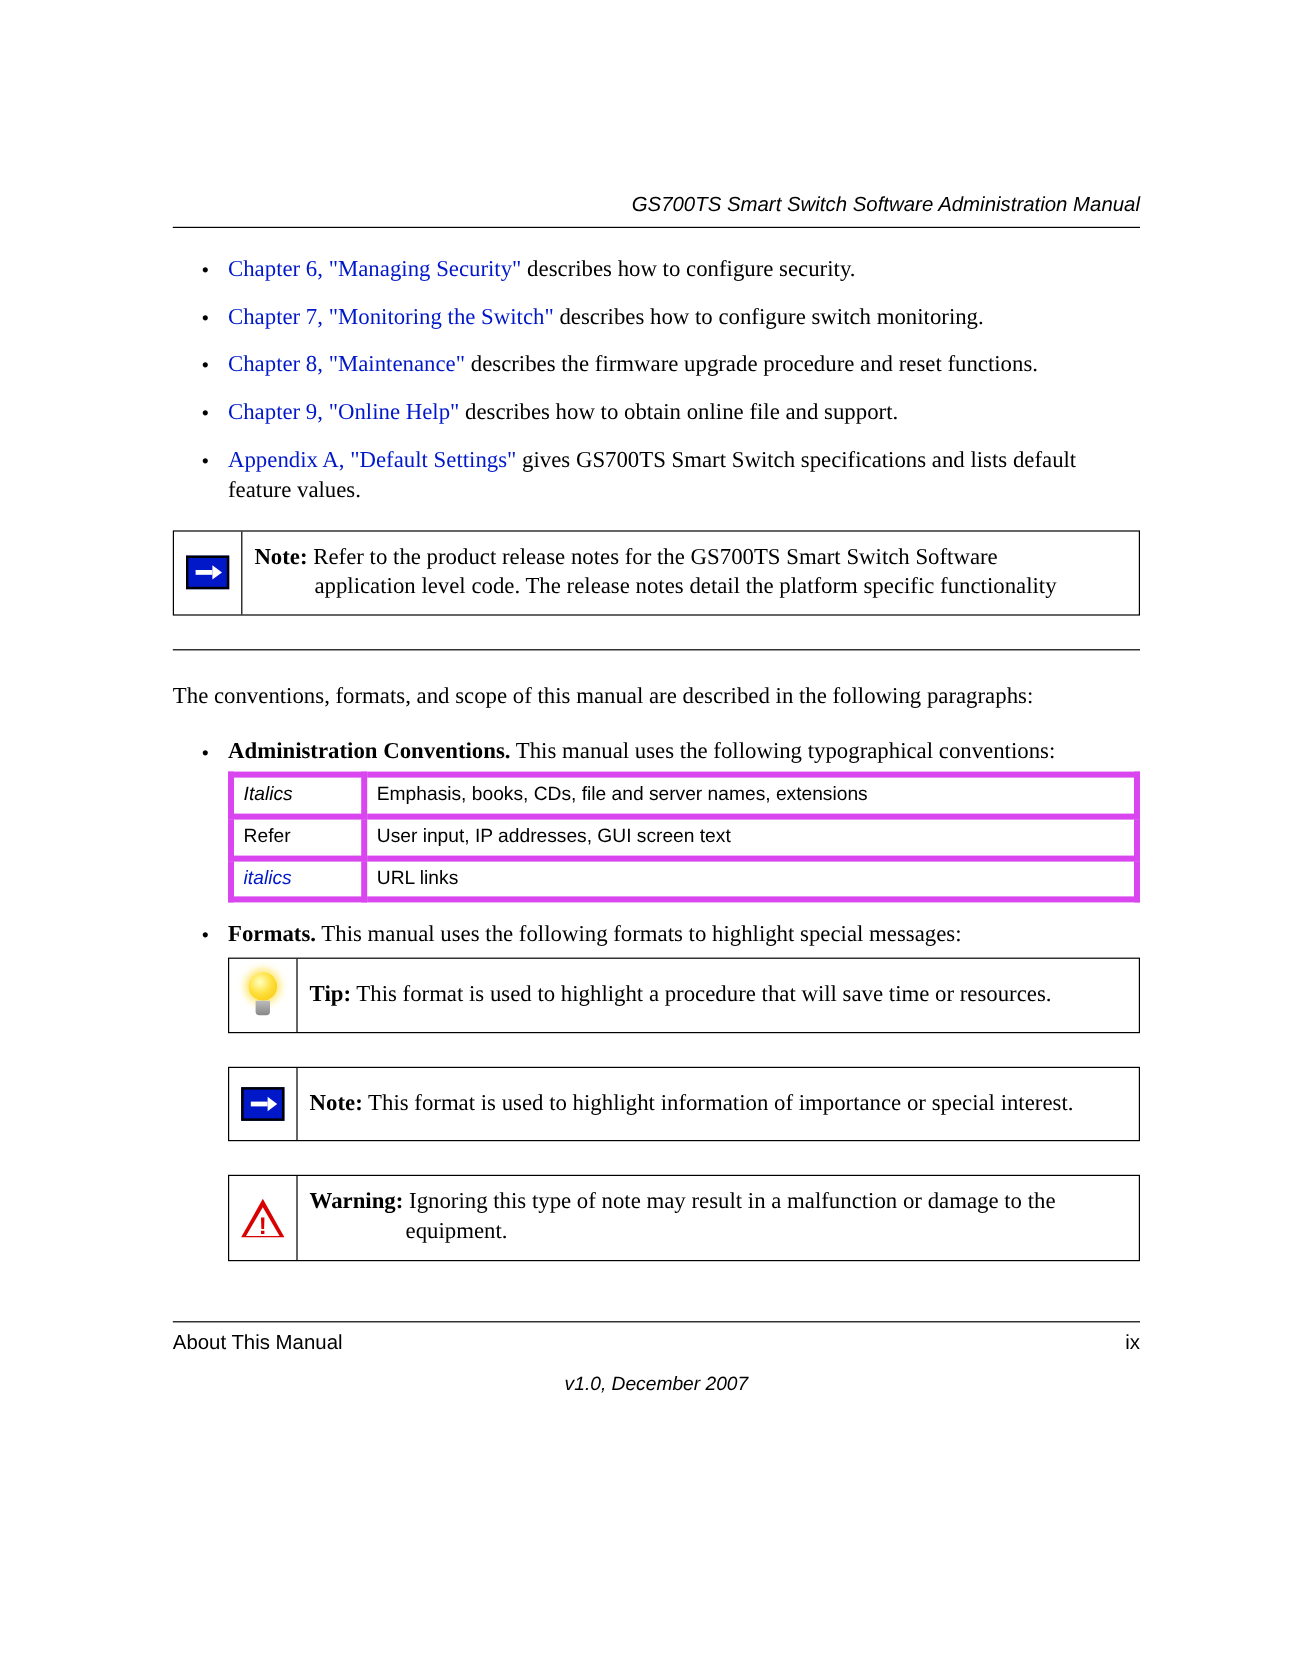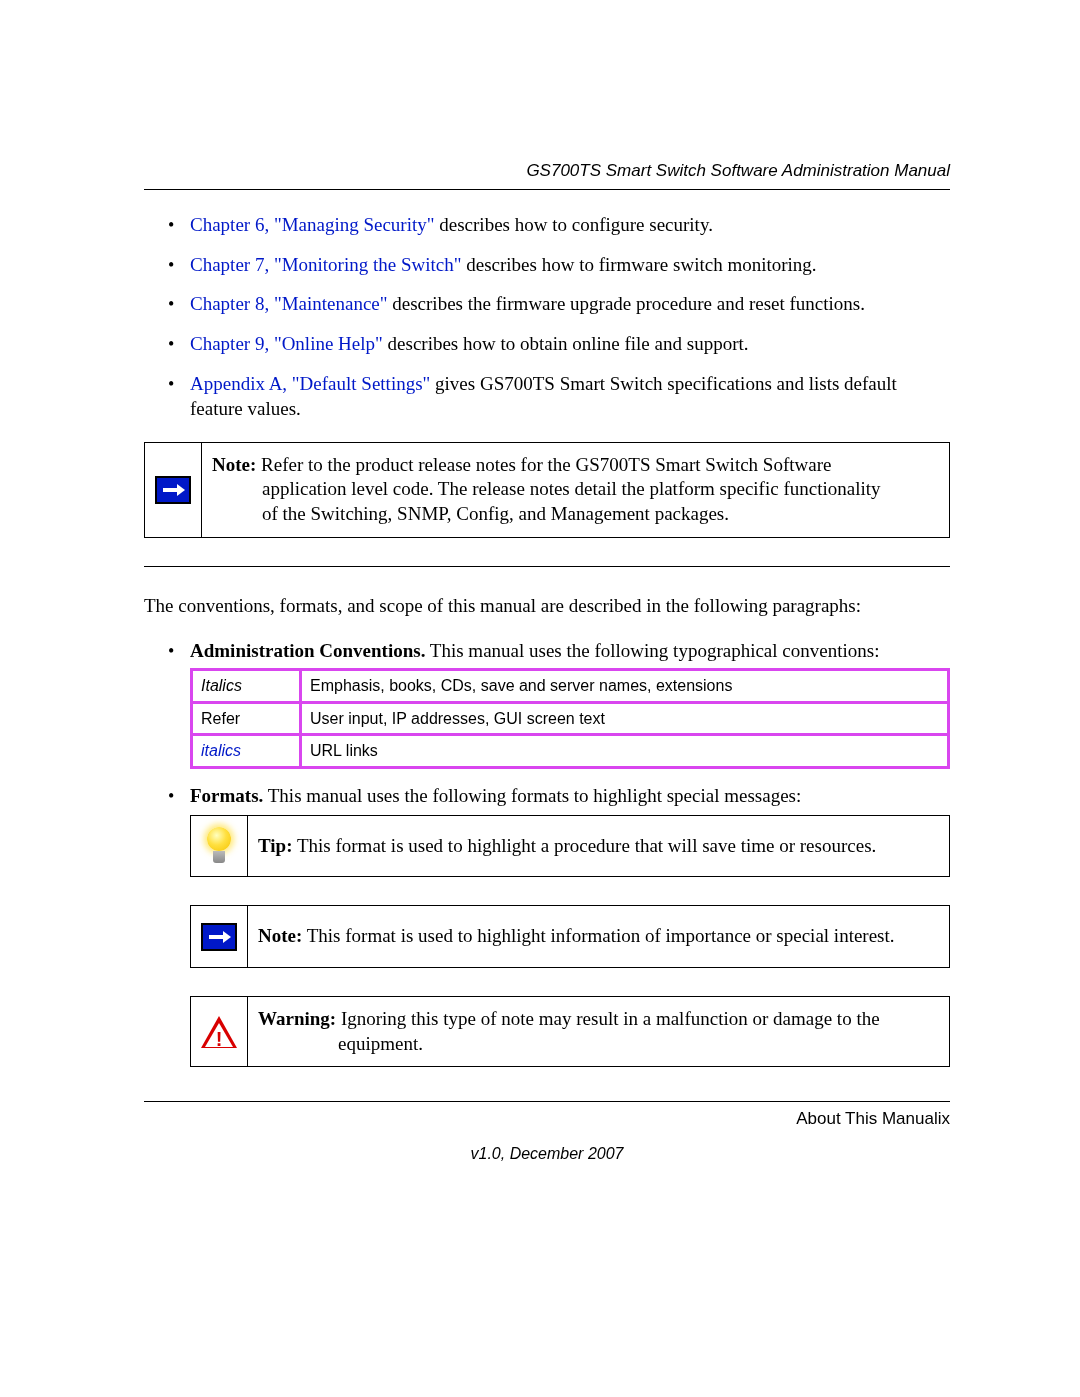--- a/index.html
+++ b/index.html
@@ -92,41 +92,41 @@
     margin: 0 0 20px 0;
   }
   table.conv {
     border-collapse: collapse;
     width: 100%;
     margin: 4px 0 14px 0;
     font-family: Arial, Helvetica, sans-serif;
     font-size: 16px;
   }
   table.conv td {
-    border: 3px solid #d946ef;
+    border: 5px solid #d946ef;
     padding: 4px 8px;
     vertical-align: top;
   }
   table.conv td.col1 { width: 90px; }
   .italic-style { font-style: italic; }
   .bold { font-weight: bold; }
   .footer-group {
     position: absolute;
     left: 144px;
     right: 130px;
     bottom: 80px;
   }
   .footer-rule {
     border: 0;
     border-top: 1px solid #000;
     margin: 0 0 6px 0;
   }
   .footer-row {
     display: flex;
-    justify-content: flex-end;
+    justify-content: space-between;
     font-family: Arial, Helvetica, sans-serif;
     font-size: 17px;
   }
   .footer-version {
     text-align: center;
     font-family: Arial, Helvetica, sans-serif;
     font-style: italic;
     font-size: 16px;
     margin-top: 12px;
   }
@@ -208,57 +208,56 @@
 <div class="page">
 
   <p class="header-title">GS700TS Smart Switch Software Administration Manual</p>
   <hr class="top-rule">
 
   <ul class="bullets">
     <li>
       <span class="link">Chapter 6, "Managing Security"</span><span> describes how to configure security.</span>
     </li>
     <li>
-      <span class="link">Chapter 7, "Monitoring the Switch"</span><span> describes how to firmware switch monitoring.</span>
+      <span class="link">Chapter 7, "Monitoring the Switch"</span><span> describes how to configure switch monitoring.</span>
     </li>
     <li>
       <span class="link">Chapter 8, "Maintenance"</span><span> describes the firmware upgrade procedure and reset functions.</span>
     </li>
     <li>
       <span class="link">Chapter 9, "Online Help"</span><span> describes how to obtain online file and support.</span>
     </li>
     <li>
       <span class="link">Appendix A, "Default Settings"</span><span> gives GS700TS Smart Switch specifications and lists default feature values.</span>
     </li>
   </ul>
 
   <div class="note-box">
     <div class="note-icon-cell">
       <span class="arrow-icon"></span>
     </div>
     <div class="note-text-cell">
       <span class="bold">Note:</span><span> Refer to the product release notes for the GS700TS Smart Switch Software</span>
       <span class="indent">application level code. The release notes detail the platform specific functionality</span>
-      <span class="indent">of the Switching, SNMP, Config, and Management packages.</span>
     </div>
   </div>
 
   <hr class="section-rule">
 
   <p class="para">The conventions, formats, and scope of this manual are described in the following paragraphs:</p>
 
   <ul class="bullets">
     <li>
       <span class="bold">Administration Conventions.</span><span> This manual uses the following typographical conventions:</span>
 
       <table class="conv">
         <tbody>
             <tr>
           <td class="col1"><span class="italic-style">Italics</span></td>
-          <td>Emphasis, books, CDs, save and server names, extensions</td>
+          <td>Emphasis, books, CDs, file and server names, extensions</td>
         </tr>
         <tr>
           <td class="col1">Refer</td>
           <td>User input, IP addresses, GUI screen text</td>
         </tr>
         <tr>
           <td class="col1"><span class="link-italic">italics</span></td>
           <td>URL links</td>
         </tr>
       </tbody>

